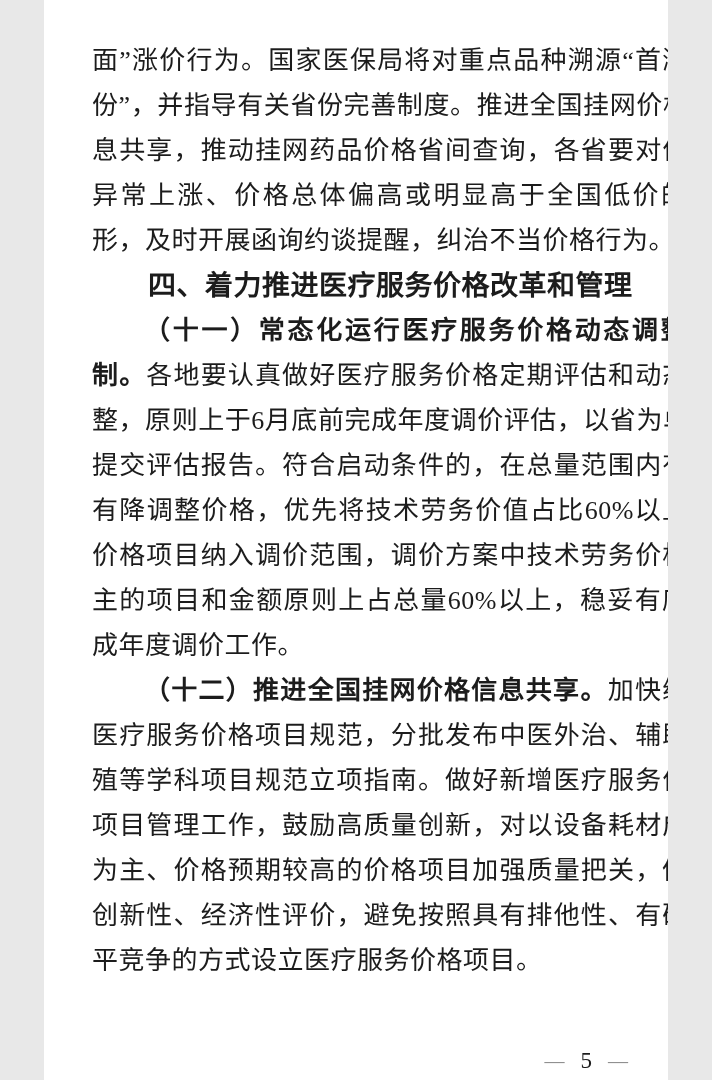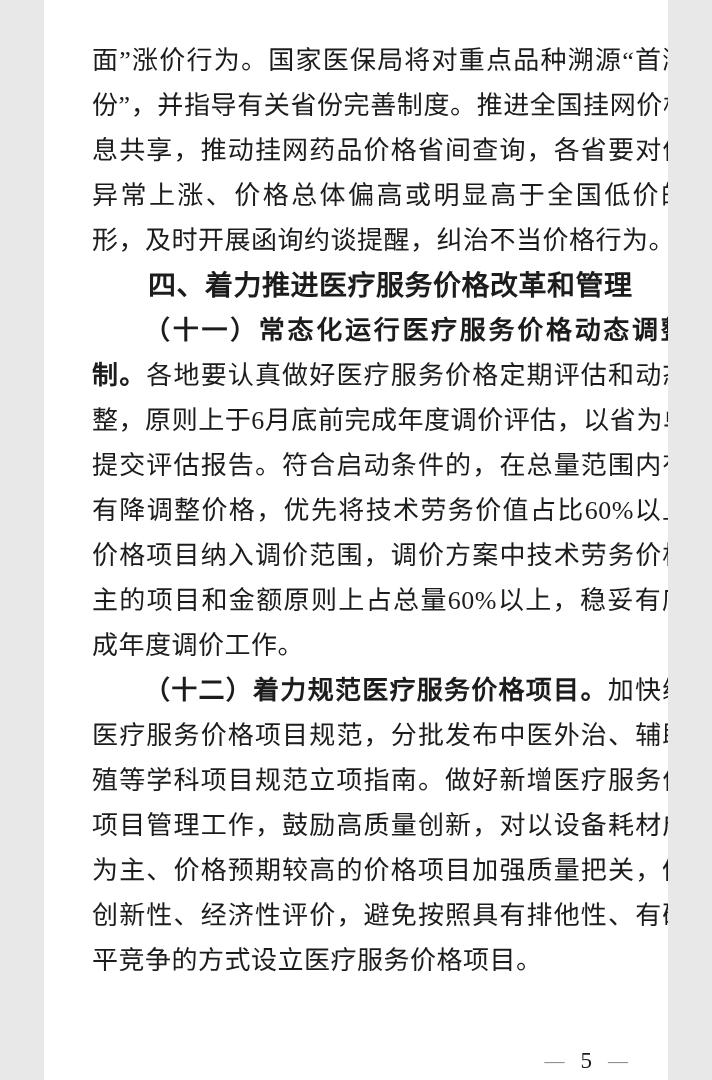--- a/index.html
+++ b/index.html
@@ -74,21 +74,21 @@
 <div class="page">
   <div class="content">
 
     <p class="para no-indent">面”涨价行为。国家医保局将对重点品种溯源“首涨省份”，并指导有关省份完善制度。推进全国挂网价格信息共享，推动挂网药品价格省间查询，各省要对价格异常上涨、价格总体偏高或明显高于全国低价的情形，及时开展函询约谈提醒，纠治不当价格行为。</p>
 
     <h2 class="heading">四、着力推进医疗服务价格改革和管理</h2>
 
 
     <p class="para"><span class="lead">（十一）常态化运行医疗服务价格动态调整机制。</span><span>各地要认真做好医疗服务价格定期评估和动态调整，原则上于6月底前完成年度调价评估，以省为单位提交评估报告。符合启动条件的，在总量范围内有升有降调整价格，优先将技术劳务价值占比60%以上的价格项目纳入调价范围，调价方案中技术劳务价格为主的项目和金额原则上占总量60%以上，稳妥有序完成年度调价工作。</span></p>
 
-    <p class="para"><span class="lead">（十二）着力规范医疗服务价格项目。</span><span>加快编制医疗服务价格项目规范，分批发布中医外治、辅助生殖等学科项目规范立项指南。做好新增医疗服务价格项目管理工作，鼓励高质量创新，对以设备耗材成本为主、价格预期较高的价格项目加强质量把关，做好创新性、经济性评价，避免按照具有排他性、有碍公平竞争的方式设立医疗服务价格项目。</span></p>
+    <p class="para"><span class="lead">（十二）推进全国挂网价格信息共享。</span><span>加快编制医疗服务价格项目规范，分批发布中医外治、辅助生殖等学科项目规范立项指南。做好新增医疗服务价格项目管理工作，鼓励高质量创新，对以设备耗材成本为主、价格预期较高的价格项目加强质量把关，做好创新性、经济性评价，避免按照具有排他性、有碍公平竞争的方式设立医疗服务价格项目。</span></p>
 
   </div>
 
   <div class="footer">
     <span class="dash">—</span>
     <span class="page-num">5</span>
     <span class="dash">—</span>
   </div>
 </div>
 

